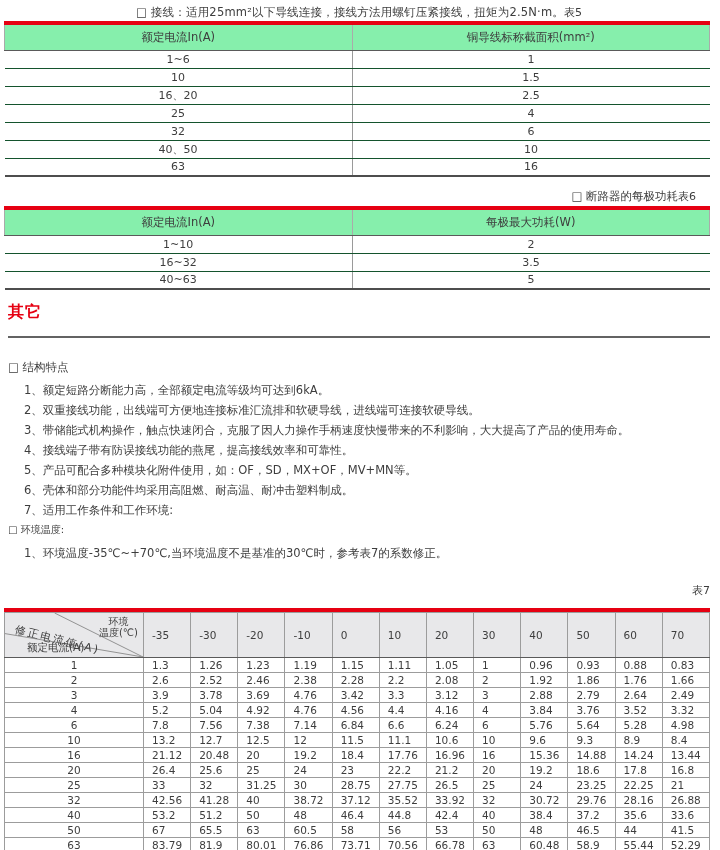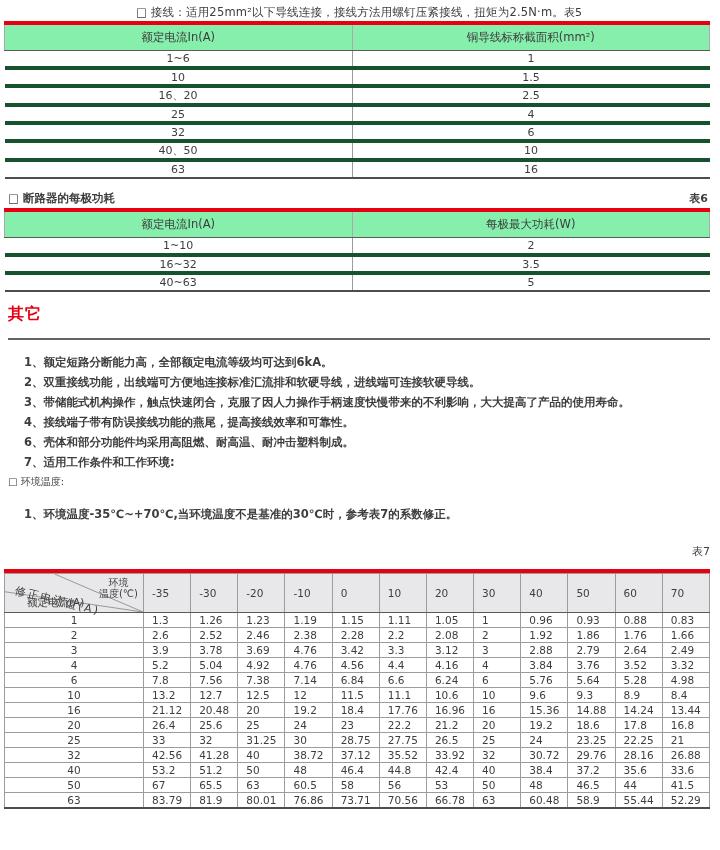--- a/index.html
+++ b/index.html
@@ -10,62 +10,62 @@
     color:#3d3d3d; -webkit-font-smoothing:antialiased;
   }
   .page { position:relative; width:720px; height:850px; background:#fff; }
 
   
   .intro-row { display:flex; justify-content:center; align-items:flex-end;
                margin:5px 10px 1px 8px; font-size:11.5px; }
   .intro-text { letter-spacing:0.2px; }
   .tbl-tag { font-size:11px; color:#3d3d3d; }
 
-  .sec-row { display:flex; justify-content:space-between; align-items:flex-end;
-             margin:12px 12px 2px 8px; font-size:11.5px;font-weight:bold; }
+  .sec-row { display:flex; justify-content:flex-end; align-items:flex-end;
+             margin:12px 24px 2px 8px; font-size:11.5px; }
 
   
   .tbl-wrap { margin:0 10px 0 4px; }
   .redbar { height:4px; background:#e60012; }
   table.two-col { width:100%; border-collapse:collapse; table-layout:fixed; }
   table.two-col th {
     background:#86efac; font-weight:normal; font-size:11.5px; height:25px;
     border-bottom:1px solid #5a5a5a; text-align:center;
     border-left:1px solid #aaa; border-right:1px solid #aaa;
   }
   table.two-col th + th { border-left:none; }
   table.two-col td {
     font-size:11px; height:18px; text-align:center;
-    border-bottom:4px solid #14532d;
+    border-bottom:1px solid #14532d;
   }
   table.two-col td:first-child { border-right:1px solid #9a9a9a; }
   table.two-col tr:last-child td { border-bottom:2px solid #4d4d4d; }
 
   
   .others-title {
     margin:12px 10px 0 8px; padding-bottom:13px;
     border-bottom:2px solid #636363;
     color:#e60012; font-weight:bold; font-size:16px; letter-spacing:1px;
   }
 
   .struct-head { margin:22px 10px 0 8px; font-size:11.5px; height:17px; }
-  .item-list { list-style:none; margin:12px 10px 0 24px;font-weight:bold; }
+  .item-list { list-style:none; margin:3px 10px 0 24px; }
   .item-list li { font-size:11.5px; line-height:20px; height:20px; white-space:nowrap; overflow:hidden; }
   .env-head { margin:0 10px 0 8px; font-size:10px; line-height:20px; }
 
   .tag-row { margin:20px 10px 0 0; text-align:right; font-size:11px; height:13px; }
 
   
   .t7-wrap { margin:12px 10px 0 4px; }
   table.t7 { width:100%; border-collapse:collapse; table-layout:fixed;
              border-bottom:2px solid #4d4d4d; }
   table.t7 col.c0 { width:139px; }
   table.t7 th, table.t7 td { border:1px solid #9c9c9c; }
   table.t7 thead th {
-    background:#e8e8ea; font-weight:normal; font-size:10.5px; height:39px;
+    background:#e8e8ea; font-weight:normal; font-size:10.5px; height:45px;
     text-align:left; padding-left:8px; vertical-align:middle;
     border-bottom:1px solid #5a5a5a;
   }
   table.t7 tbody td {
     font-size:10.5px; height:15px; text-align:left; padding-left:8px;
     background:#fff;
   }
   table.t7 tbody td:first-child { text-align:center; padding-left:0; }
 
   
@@ -163,25 +163,27 @@
           <tr>
             <td>40~63</td>
             <td>5</td>
           </tr>
         </tbody>
     </table>
   </div>
 
   <div class="others-title">其它</div>
 
+  <div class="struct-head"><span>□</span> <span>结构特点</span></div>
   <ul class="item-list">
       <li>1、额定短路分断能力高，全部额定电流等级均可达到6kA。</li>
       <li>2、双重接线功能，出线端可方便地连接标准汇流排和软硬导线，进线端可连接软硬导线。</li>
       <li>3、带储能式机构操作，触点快速闭合，克服了因人力操作手柄速度快慢带来的不利影响，大大提高了产品的使用寿命。</li>
       <li>4、接线端子带有防误接线功能的燕尾，提高接线效率和可靠性。</li>
+      <li>5、产品可配合多种模块化附件使用，如：OF，SD，MX+OF，MV+MN等。</li>
       <li>6、壳体和部分功能件均采用高阻燃、耐高温、耐冲击塑料制成。</li>
       <li>7、适用工作条件和工作环境:</li>
     </ul>
 
   <div class="env-head"><span>□</span> <span>环境温度:</span></div>
   <ul class="item-list">
       <li>1、环境温度-35℃~+70℃,当环境温度不是基准的30℃时，参考表7的系数修正。</li>
     </ul>
 
   <div class="tag-row">

